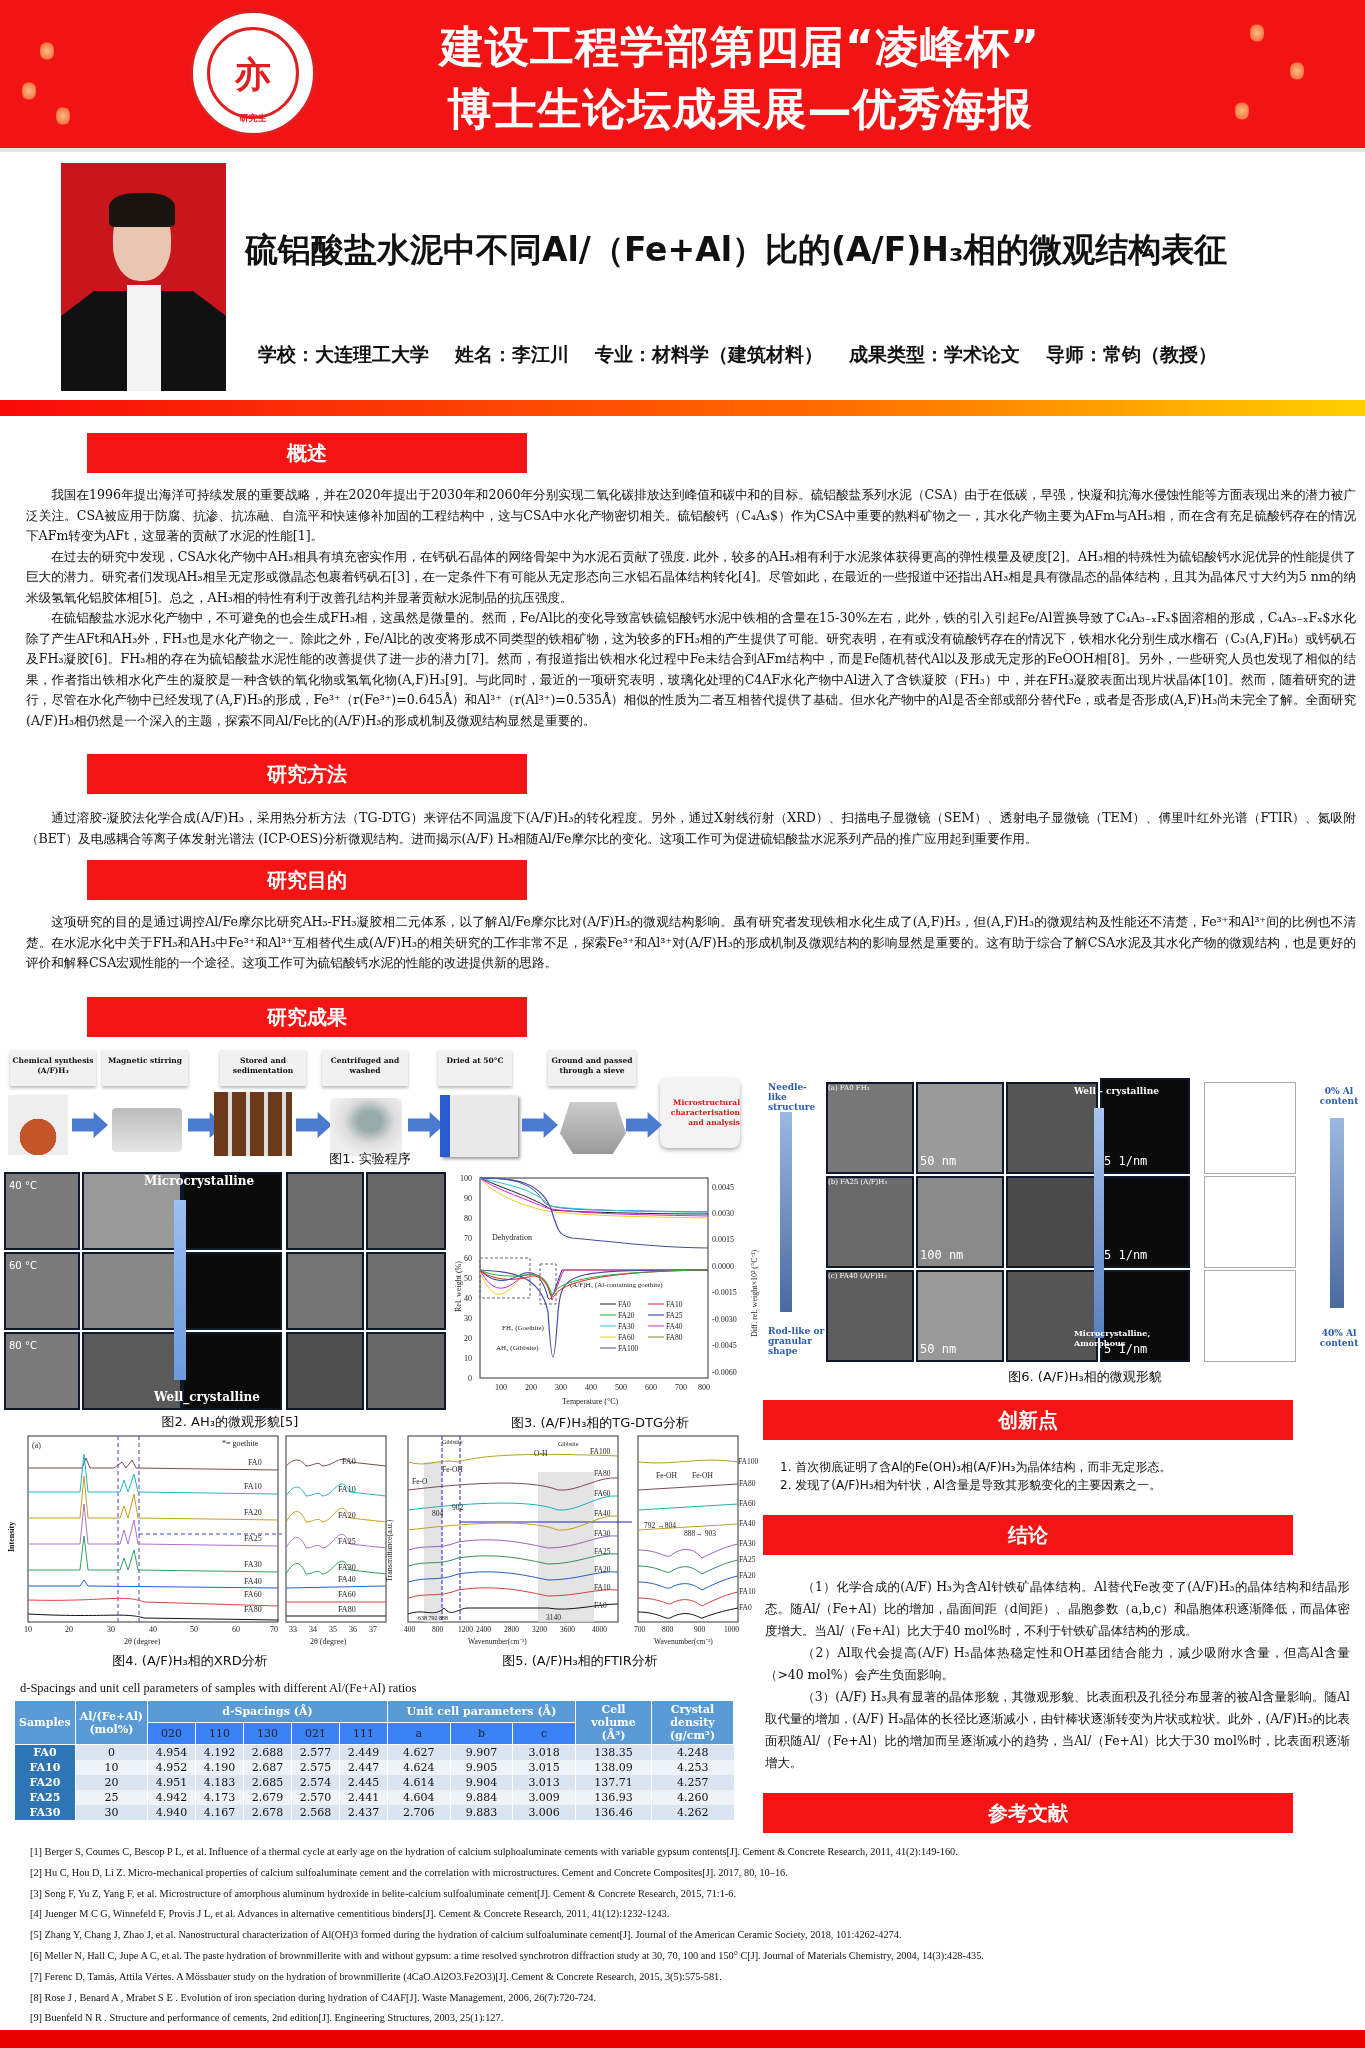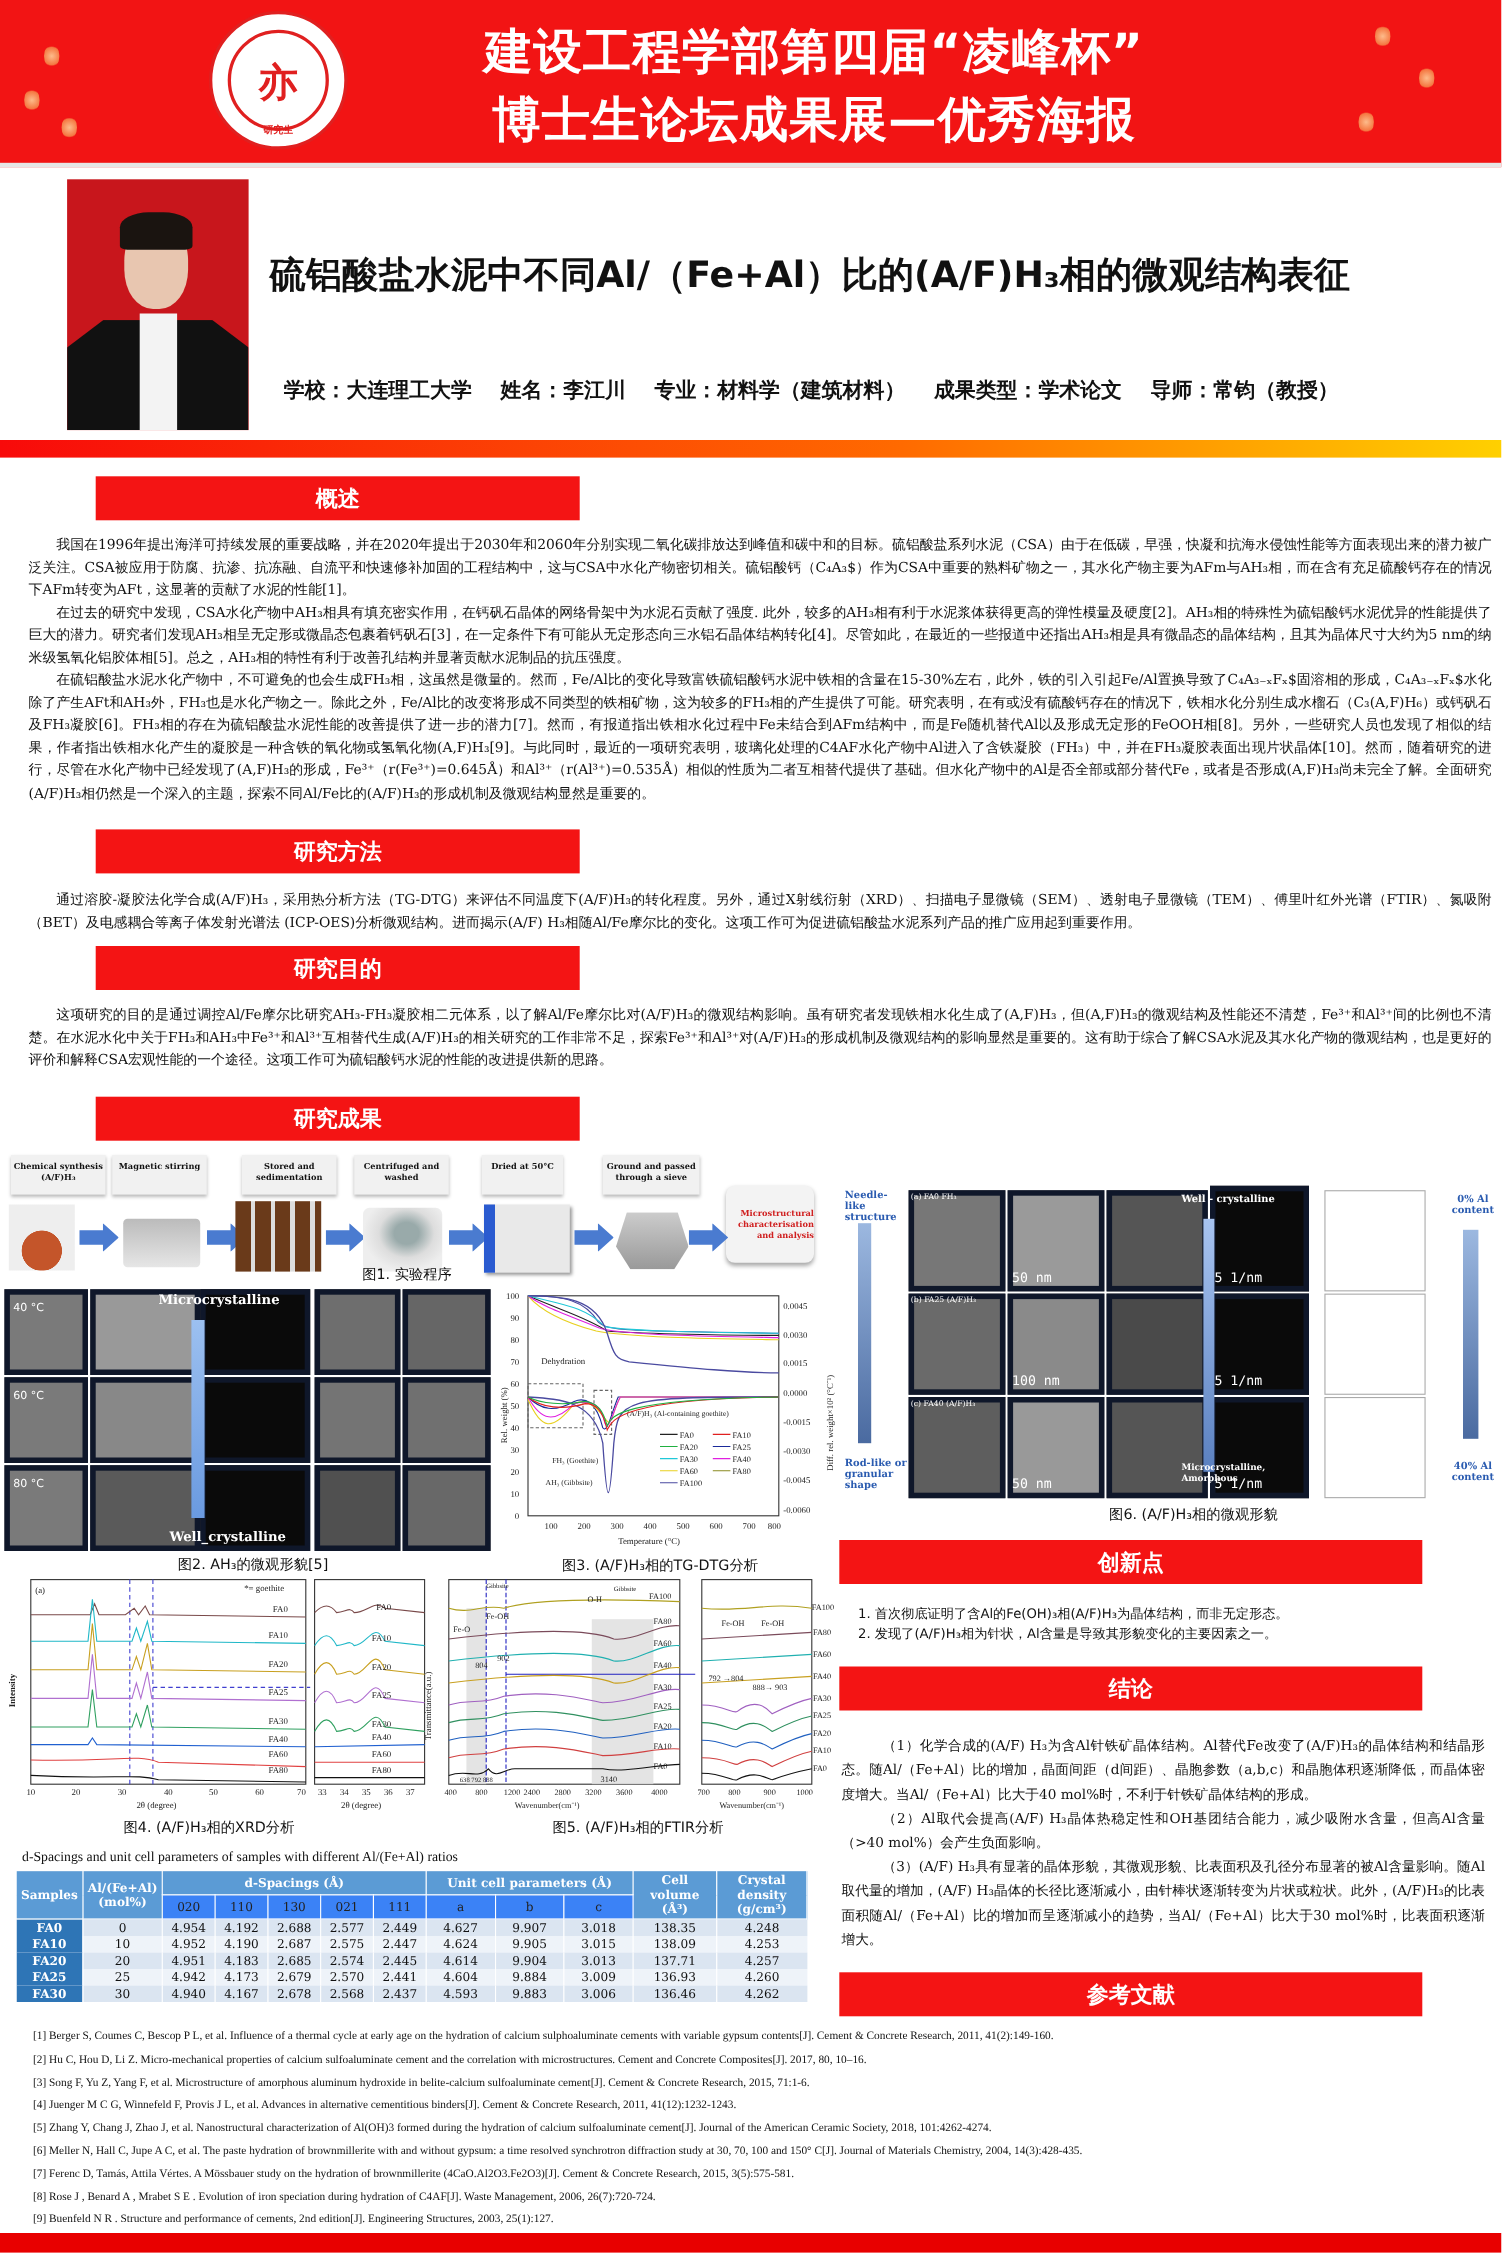--- a/index.html
+++ b/index.html
@@ -17,21 +17,21 @@
 #photo .suit{position:absolute;left:0;top:128px;width:165px;height:100px;background:#111;clip-path:polygon(20% 0,80% 0,100% 25%,100% 100%,0 100%,0 25%)}
 #photo .shirt{position:absolute;left:66px;top:122px;width:34px;height:106px;background:#f3f3f3}
 #poster-title{left:245px;top:228px;width:1110px;font-family:"DejaVu Sans",sans-serif;font-weight:bold;font-size:33px;white-space:nowrap}
 #info-row{left:258px;top:342px;font-family:"DejaVu Sans",sans-serif;font-weight:bold;font-size:19px;white-space:nowrap;display:flex;gap:26px}
 #gradbar{left:0;top:400px;width:1365px;height:16px;background:linear-gradient(90deg,#f80a0a,#ff6a00 60%,#ffd000 100%)}
 .sec-head{height:40px;background:#f41414;color:#fff;font-family:"DejaVu Sans",sans-serif;font-weight:bold;font-size:20px;text-align:center;line-height:40px}
 .para{font-size:12.6px;line-height:20.5px;text-align:justify;text-indent:2em}
 .caption{font-family:"DejaVu Sans",sans-serif;font-size:13px;text-align:center}
 .step-label{position:absolute;top:0;width:86px;height:36px;background:#f1f1f1;box-shadow:0 2px 3px #bbb;font-size:7.5px;font-weight:bold;text-align:center;padding-top:6px;line-height:10px}
 .arrow{position:absolute;width:36px;height:26px;background:#4a7bd0;clip-path:polygon(0 25%,60% 25%,60% 0,100% 50%,60% 100%,60% 75%,0 75%)}
-.micro{background:#555;position:absolute;border:5px solid #0f172a}
+.micro{background:#555;position:absolute;border:2px solid #0f172a}
 .dark{background:#0a0a0a}
 .mid{background:#7a7a7a}
 .chart-box{position:absolute;background:#fff}
 table.dtab{border-collapse:collapse;font-size:11px;width:720px}
 table.dtab th{background:#5b9bd5;color:#fff;font-weight:bold;padding:2px 4px;border:1px solid #fff}
 table.dtab td{text-align:center;padding:1px 4px;border-left:1px solid #fff}
 table.dtab tr.odd td{background:#dbe5f1}
 table.dtab tr.even td{background:#eef3f9}
 table.dtab td.samp{background:#2e75b6 !important;color:#fff;font-weight:bold}
 table.dtab tr.sub th{background:#3b82f6;color:#222;font-weight:normal}
@@ -489,21 +489,21 @@
           <td>4.260</td>
     </tr>
     <tr class="odd">
       <td class="samp">FA30</td>
           <td>30</td>
           <td>4.940</td>
           <td>4.167</td>
           <td>2.678</td>
           <td>2.568</td>
           <td>2.437</td>
-          <td>4.593</td>
+          <td>2.706</td>
           <td>9.883</td>
           <td>3.006</td>
           <td>136.46</td>
           <td>4.262</td>
     </tr>
   </tbody>
     </table>
 </div>
 
 <div class="abs sec-head" style="left:763px;top:1793px;width:530px">参考文献</div>

